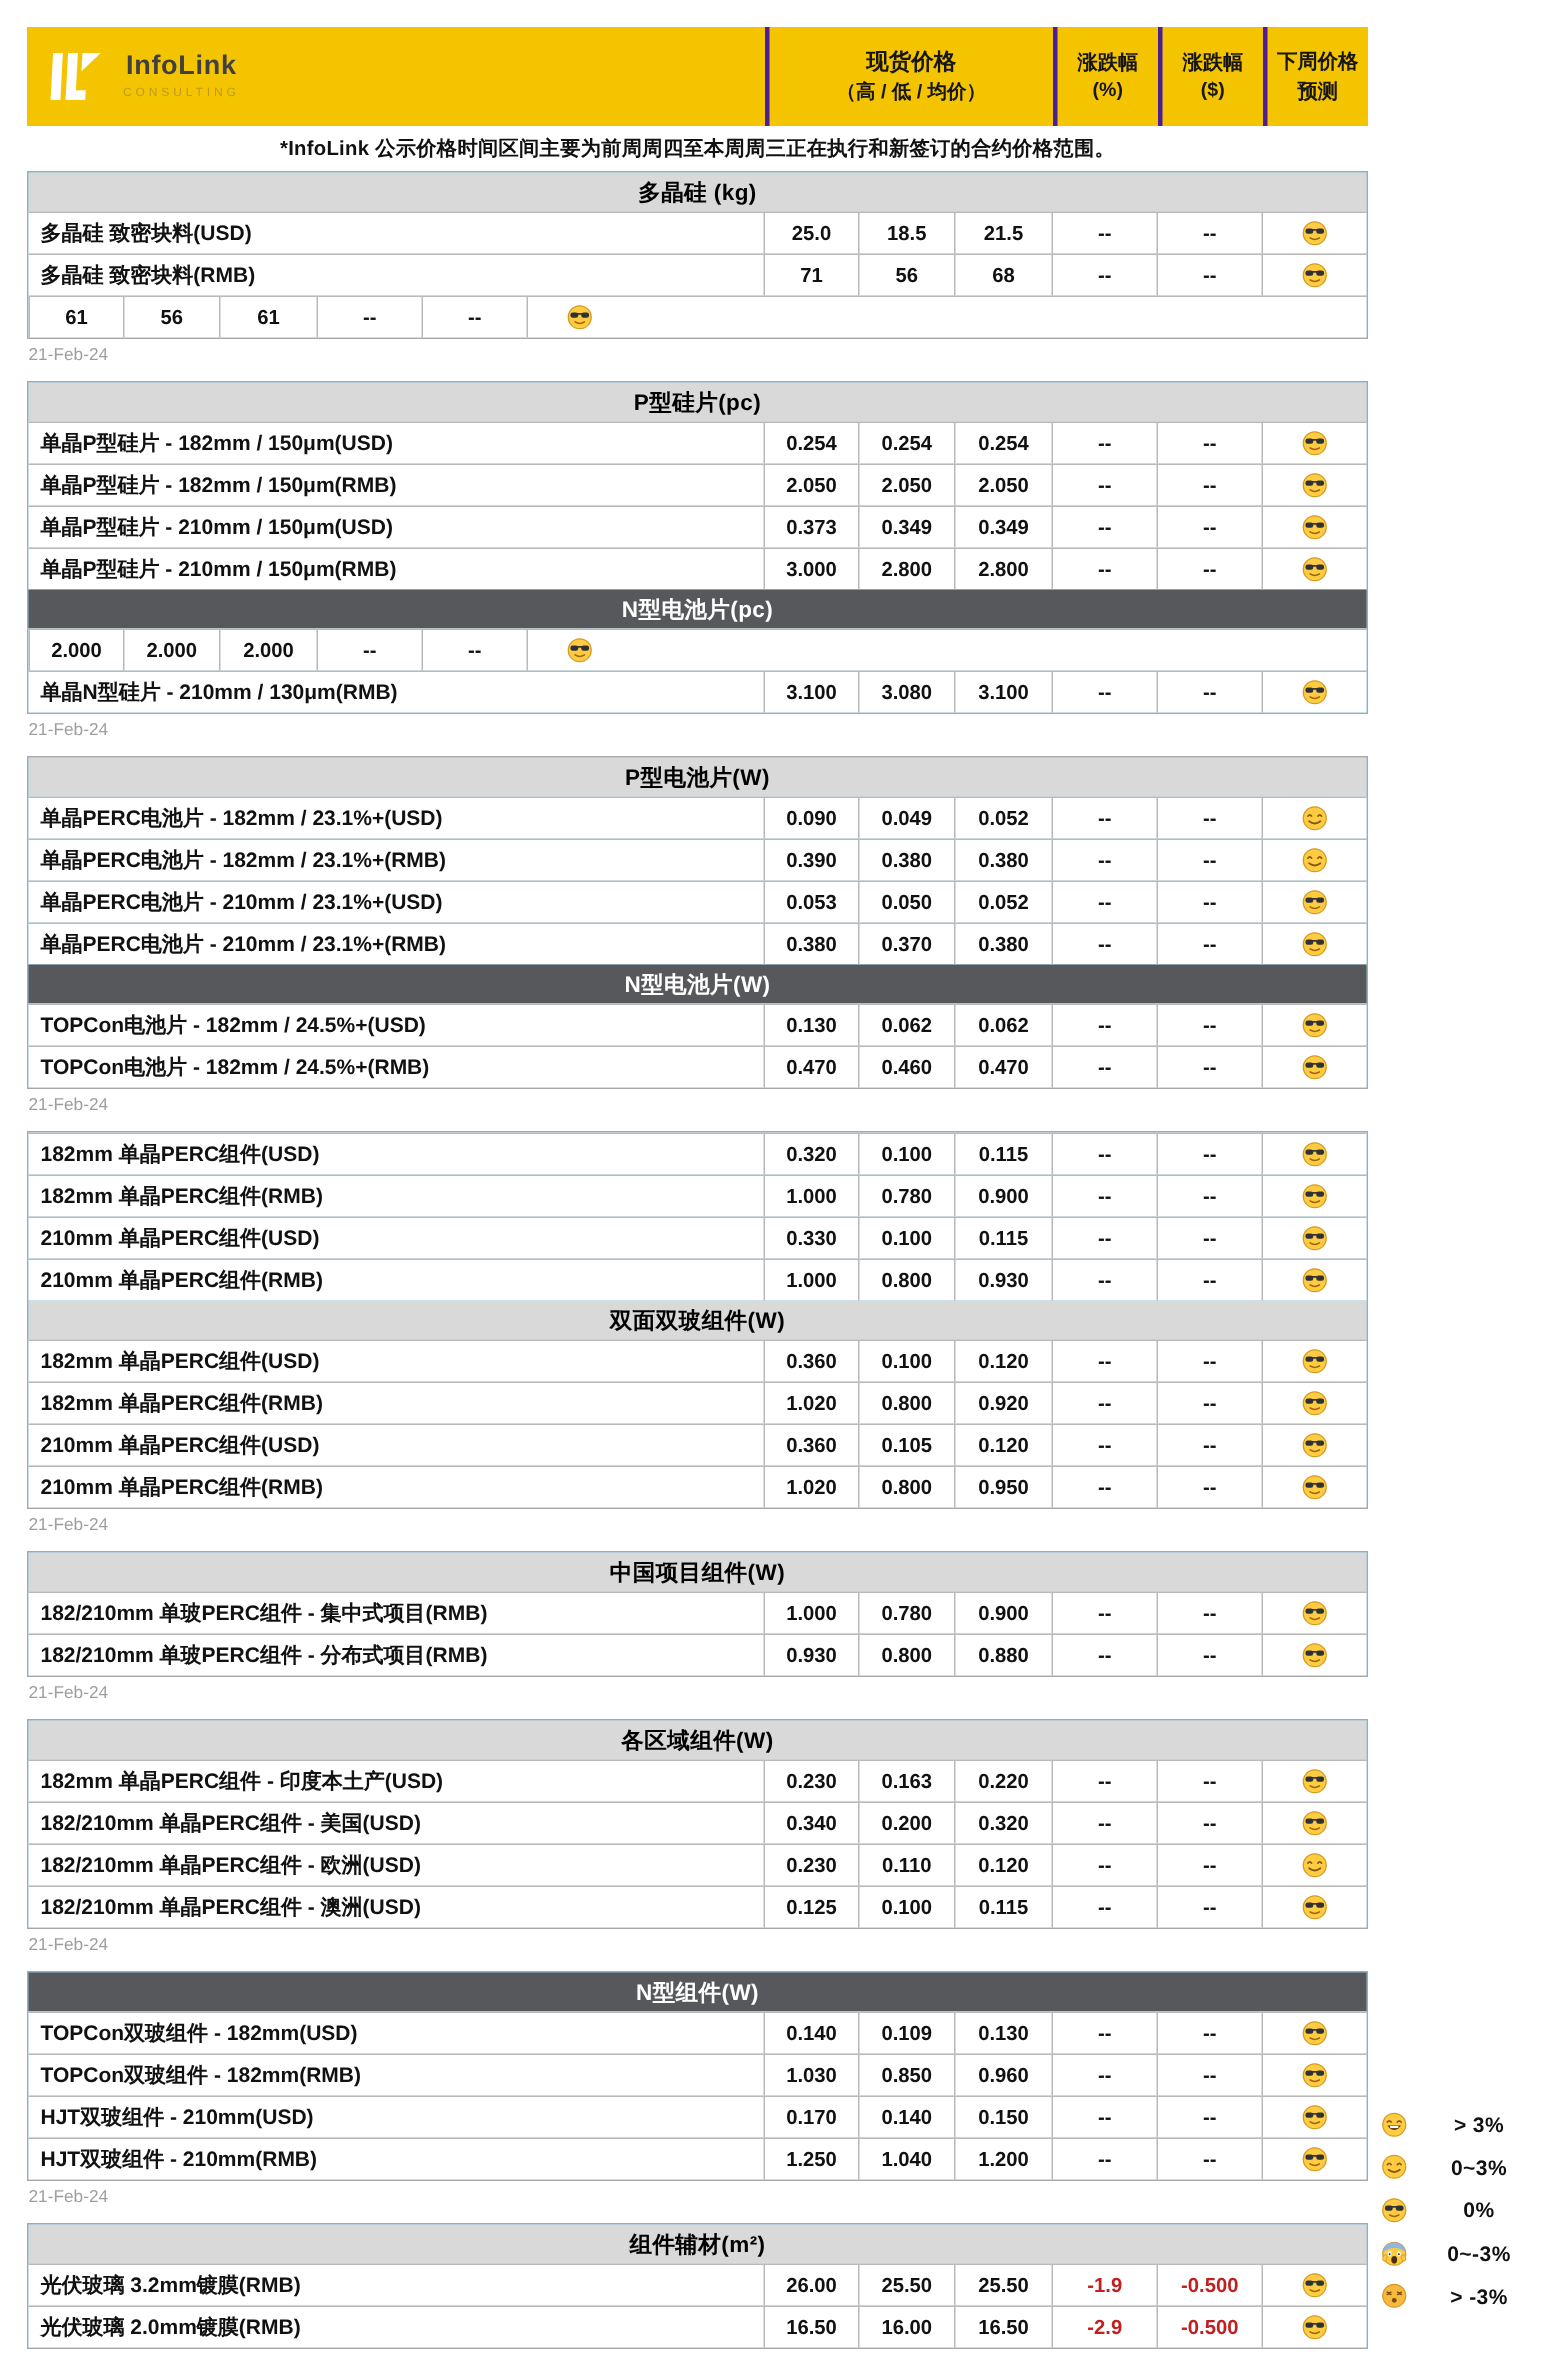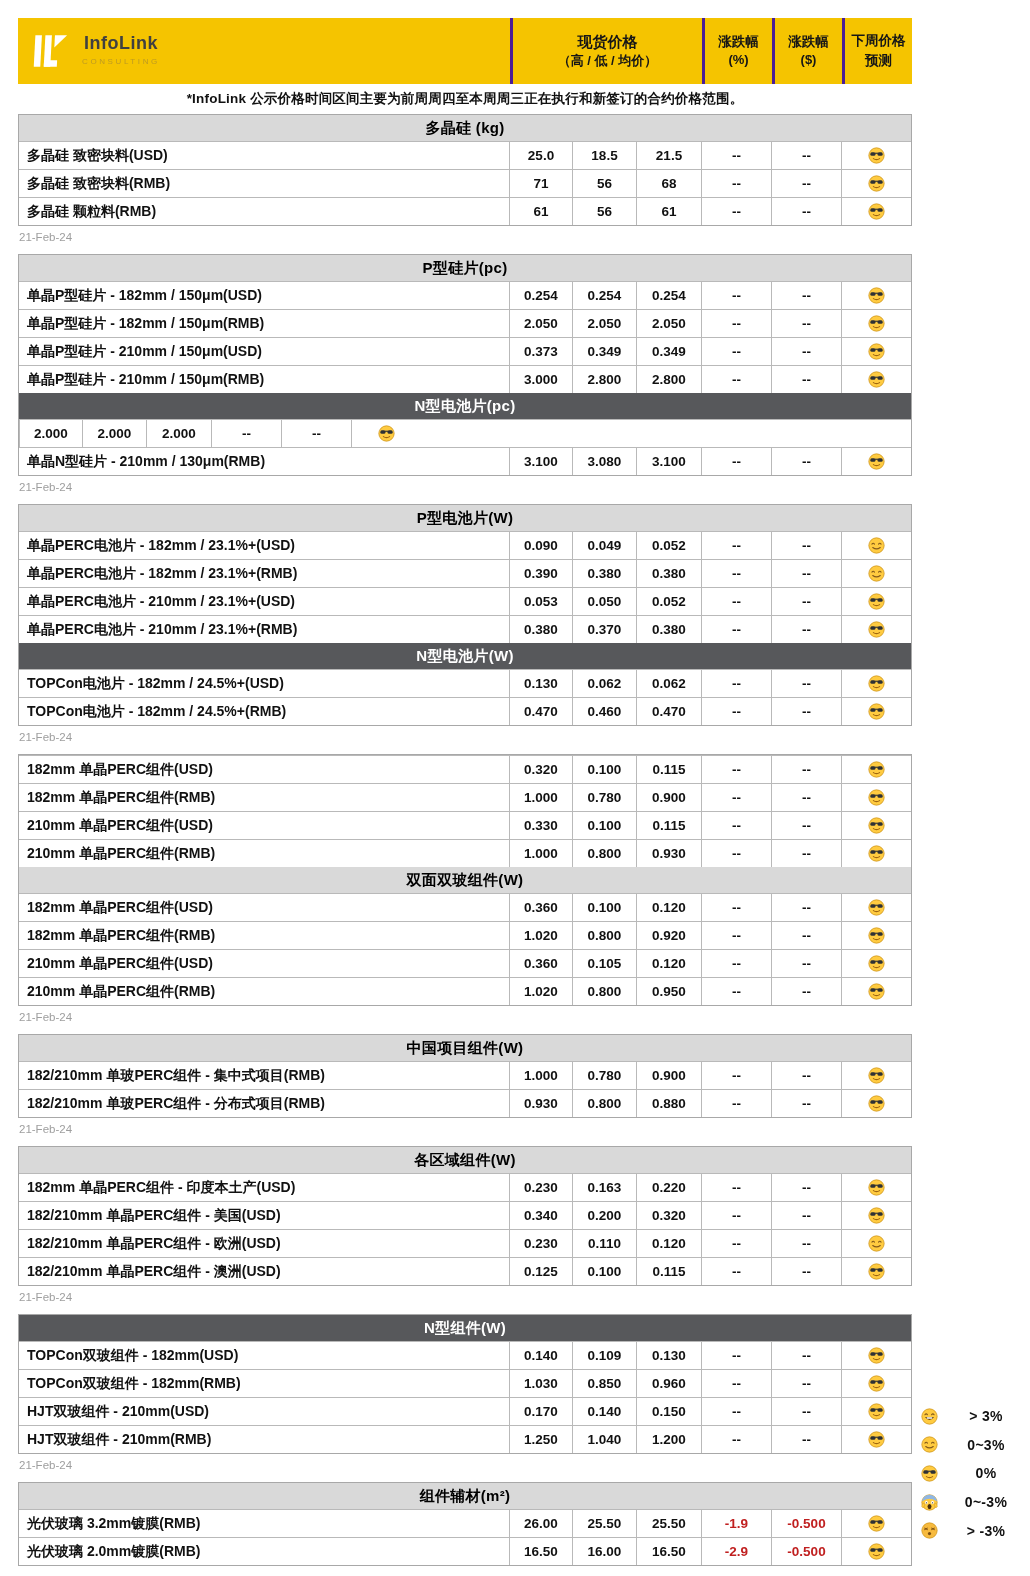--- a/index.html
+++ b/index.html
@@ -131,21 +131,20 @@
                   <circle cx="10" cy="10" r="9" fill="#FFCB40" stroke="#D29B22" stroke-width="1"></circle>
                   <rect x="2.7" y="6.3" width="6.1" height="4.1" rx="1.8" fill="#2E3135"></rect>
                   <rect x="11.2" y="6.3" width="6.1" height="4.1" rx="1.8" fill="#2E3135"></rect>
                   <rect x="7.9" y="6.7" width="4.2" height="1.3" fill="#2E3135"></rect>
                   <path d="M6.3 13.6 Q10 16.1 13.7 13.6" stroke="#9C6410" stroke-width="1.2" fill="none" stroke-linecap="round"></path>
                 </svg>
               </span>
             </div>
           </div>
           <div class="table-row">
-            <div class="cell label">多晶硅 颗粒料(RMB)</div>
             <div class="cell c-high">61</div>
             <div class="cell c-low">56</div>
             <div class="cell c-avg">61</div>
             <div class="cell c-pct">--</div>
             <div class="cell c-usd">--</div>
             <div class="cell c-fc">
               <span class="emoji">
                 <svg viewBox="0 0 20 20" width="17" height="17" aria-hidden="true">
                   <circle cx="10" cy="10" r="9" fill="#FFCB40" stroke="#D29B22" stroke-width="1"></circle>
                   <rect x="2.7" y="6.3" width="6.1" height="4.1" rx="1.8" fill="#2E3135"></rect>

